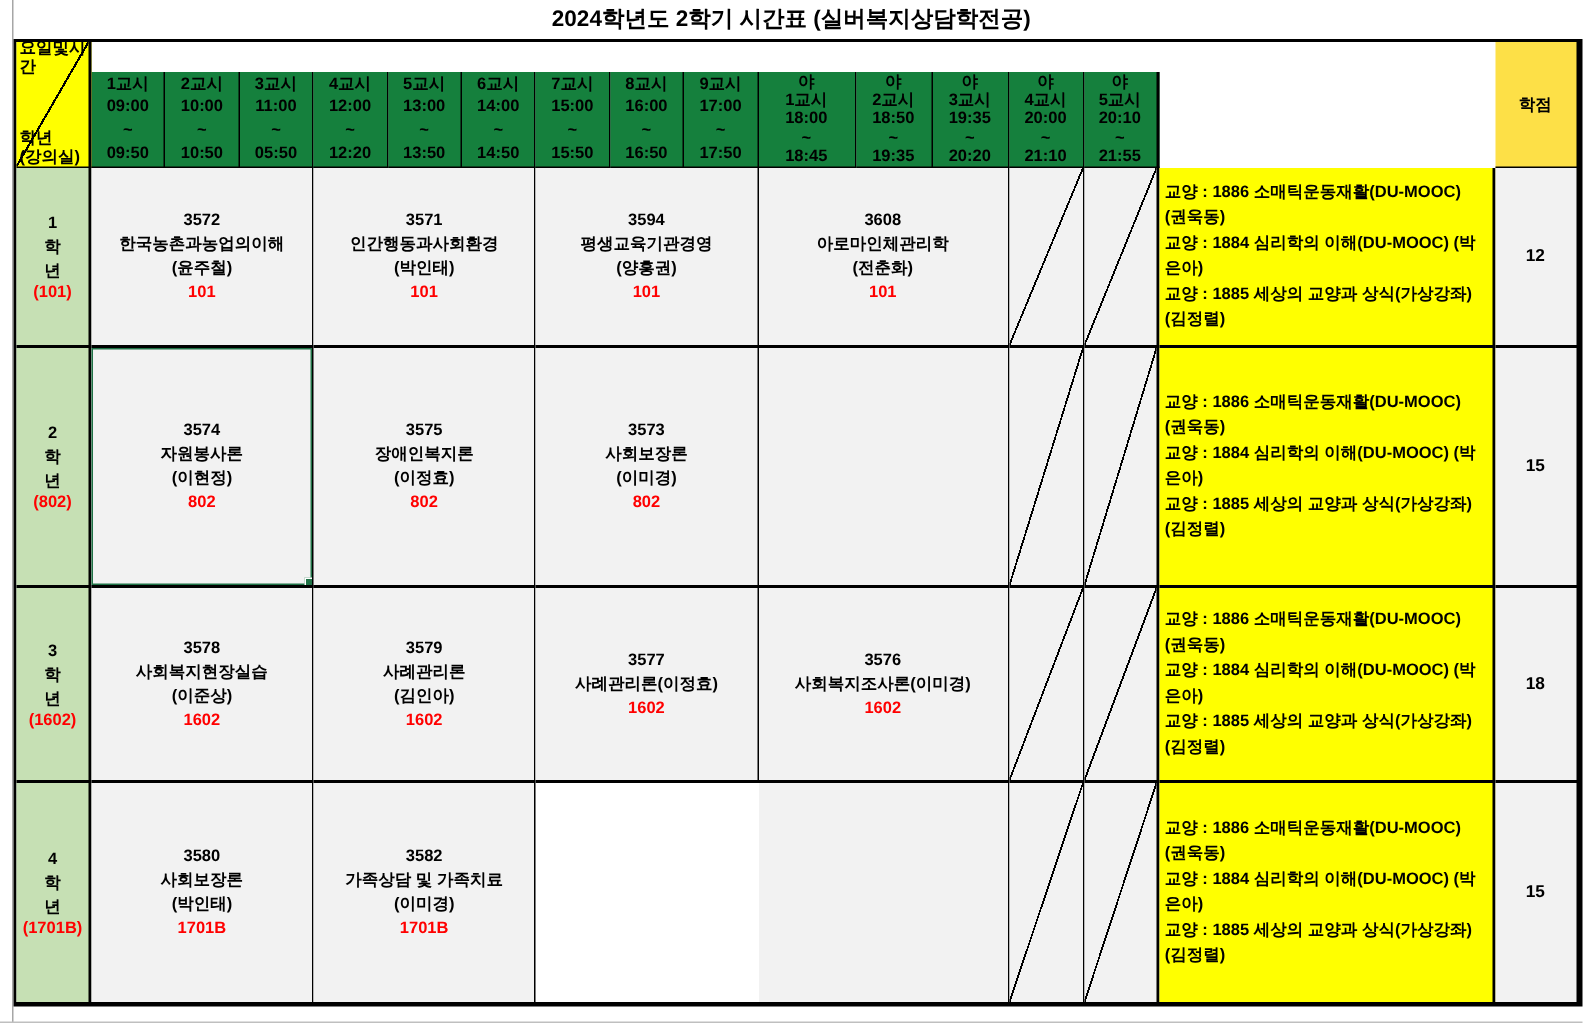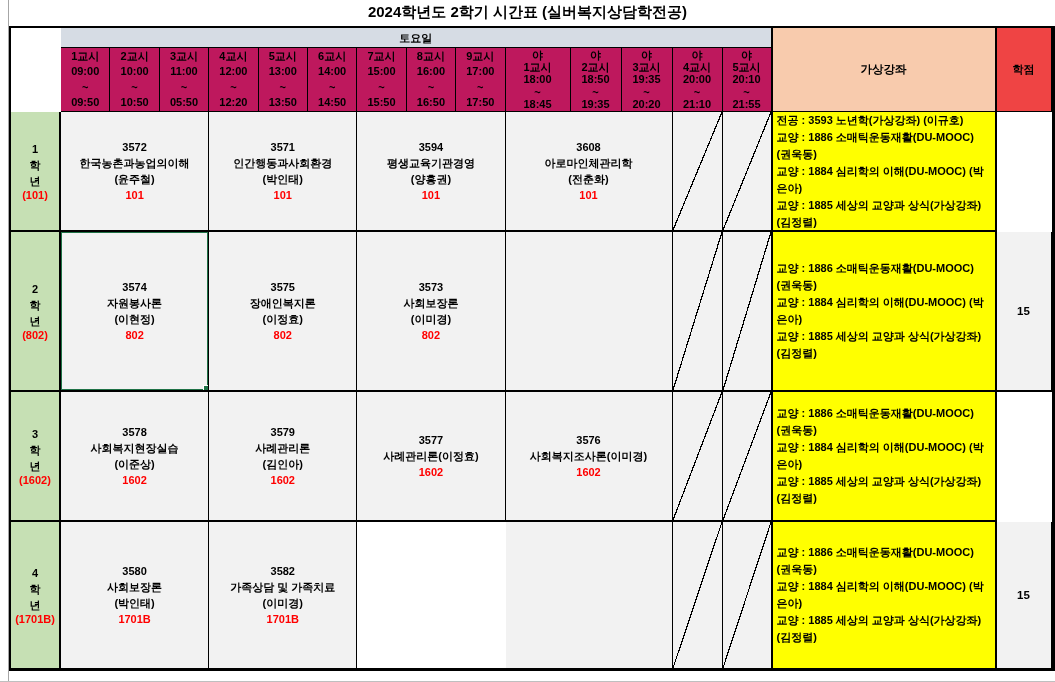--- a/index.html
+++ b/index.html
@@ -28,33 +28,33 @@
     box-sizing:border-box;
     border-right:1px solid #000;border-bottom:1px solid #000;
     background:#F2F2F2;
     display:flex;flex-direction:column;align-items:center;justify-content:center;
     font-size:11px;font-weight:700;color:#000;
     overflow:hidden;text-align:center;
   }
   .thickR{border-right-width:2px;}
   .thickB{border-bottom-width:2px;}
   .noB{border-bottom-width:0 !important;}
-  .hdr{background:#be185d;text-align:right;}
+  .hdr{background:#15803d;text-align:right;}
   .corner{
     background:#FFFF00;position:relative;align-items:stretch;justify-content:space-between;
     text-align:left;padding:0 2px;
     background-image:linear-gradient(to bottom right,transparent calc(50% - 0.7px),#000 calc(50% - 0.7px),#000 calc(50% + 0.7px),transparent calc(50% + 0.7px));
   }
   .corner .ctop{margin-top:-2px;line-height:13px;word-break:break-all;}
   .corner .cbot{margin-bottom:-1px;line-height:13px;white-space:pre-line;}
   .dayband{background:#D6DCE4;line-height:18px;}
   .phead div{line-height:15.5px;}
   .nhead div{line-height:12.3px;}
   .vhead{background:#F8CBAD;font-size:11.5px;}
-  .chead{background:#ef4444;}
+  .chead{background:#fde047;}
   .yearcell{background:#C6E0B4;}
   .yearcell .ylines{white-space:pre-line;line-height:16px;}
   .red{color:#FF0000;}
   .course div{line-height:16px;}
   .course .cl:empty{display:none;}
   .diag{
     background-image:linear-gradient(to bottom right,transparent calc(50% - 0.6px),#000 calc(50% - 0.6px),#000 calc(50% + 0.6px),transparent calc(50% + 0.6px));
   }
   .virtual{
     background:#FFFF00;align-items:flex-start;justify-content:center;
@@ -75,22 +75,26 @@
 </head>
 <body>
 
 <div class="edge-left"></div>
 <div class="edge-bottom"></div>
 
 <div class="title">2024학년도 2학기 시간표 (실버복지상담학전공)</div>
 
 <div class="tbl">
 
-
-  <div class="cell dayband thickR" style="grid-area:1/2/2/16">토요일</div>
+  <div class="cell corner thickR" style="grid-area:1/1/3/2">
+    <div class="ctop">요일및시간</div>
+    <div class="cbot">학년
+(강의실)</div>
+  </div>
+
 
   <div class="cell hdr phead" style="grid-area:2/2/3/3">
     <div>1교시</div>
       <div>09:00</div>
       <div>~</div>
       <div>09:50</div>
   </div>
   <div class="cell hdr phead" style="grid-area:2/3/3/4">
     <div>2교시</div>
       <div>10:00</div>
@@ -169,21 +173,20 @@
       <div>21:10</div>
   </div>
   <div class="cell hdr nhead thickR" style="grid-area:2/15/3/16">
     <div>야</div>
       <div>5교시</div>
       <div>20:10</div>
       <div>~</div>
       <div>21:55</div>
   </div>
 
-  <div class="cell vhead thickR" style="grid-area:1/16/3/17">가상강좌</div>
   <div class="cell chead" style="grid-area:1/17/3/18">학점</div>
 
   <div class="cell yearcell thickR thickB" style="grid-area:3/1/4/2">
     <div class="ylines">1
 학
 년</div>
     <div class="red">(101)</div>
   </div>
   <div class="cell course thickB" style="grid-area:3/2/4/5">
     <div class="cl">3572</div>
@@ -205,25 +208,25 @@
   </div>
   <div class="cell course thickB" style="grid-area:3/11/4/14">
     <div class="cl">3608</div>
     <div class="cl">아로마인체관리학</div>
     <div class="cl">(전춘화)</div>
     <div class="cl red">101</div>
   </div>
   <div class="cell diag thickB" style="grid-area:3/14/4/15"></div>
   <div class="cell diag thickR thickB" style="grid-area:3/15/4/16"></div>
   <div class="cell virtual thickR thickB" style="grid-area:3/16/4/17">
-    <div class="vline">전공 : 3593 노년학(가상강좌) (이규호)</div>
     <div class="vline">교양 : 1886 소매틱운동재활(DU-MOOC) (권욱동)</div>
     <div class="vline">교양 : 1884 심리학의 이해(DU-MOOC) (박은아)</div>
     <div class="vline">교양 : 1885 세상의 교양과 상식(가상강좌) (김정렬)</div>
   </div>
+  <div class="cell credit thickB" style="grid-area:3/17/4/18">12</div>
 
   <div class="cell yearcell thickR thickB" style="grid-area:4/1/5/2">
     <div class="ylines">2
 학
 년</div>
     <div class="red">(802)</div>
   </div>
   <div class="cell course thickB selected" style="grid-area:4/2/5/5">
     <div class="cl">3574</div>
     <div class="cl">자원봉사론</div>
@@ -285,20 +288,21 @@
     <div class="cl red">1602</div>
   </div>
   <div class="cell diag thickB" style="grid-area:5/14/6/15"></div>
   <div class="cell diag thickR thickB" style="grid-area:5/15/6/16"></div>
   <div class="cell virtual thickR thickB" style="grid-area:5/16/6/17">
     <div class="vline">교양 : 1886 소매틱운동재활(DU-MOOC) (권욱동)</div>
     <div class="vline">교양 : 1884 심리학의 이해(DU-MOOC) (박은아)</div>
     <div class="vline">교양 : 1885 세상의 교양과 상식(가상강좌) (김정렬)</div>
 
   </div>
+  <div class="cell credit thickB" style="grid-area:5/17/6/18">18</div>
 
   <div class="cell yearcell thickR noB" style="grid-area:6/1/7/2">
     <div class="ylines">4
 학
 년</div>
     <div class="red">(1701B)</div>
   </div>
   <div class="cell course noB" style="grid-area:6/2/7/5">
     <div class="cl">3580</div>
     <div class="cl">사회보장론</div>

